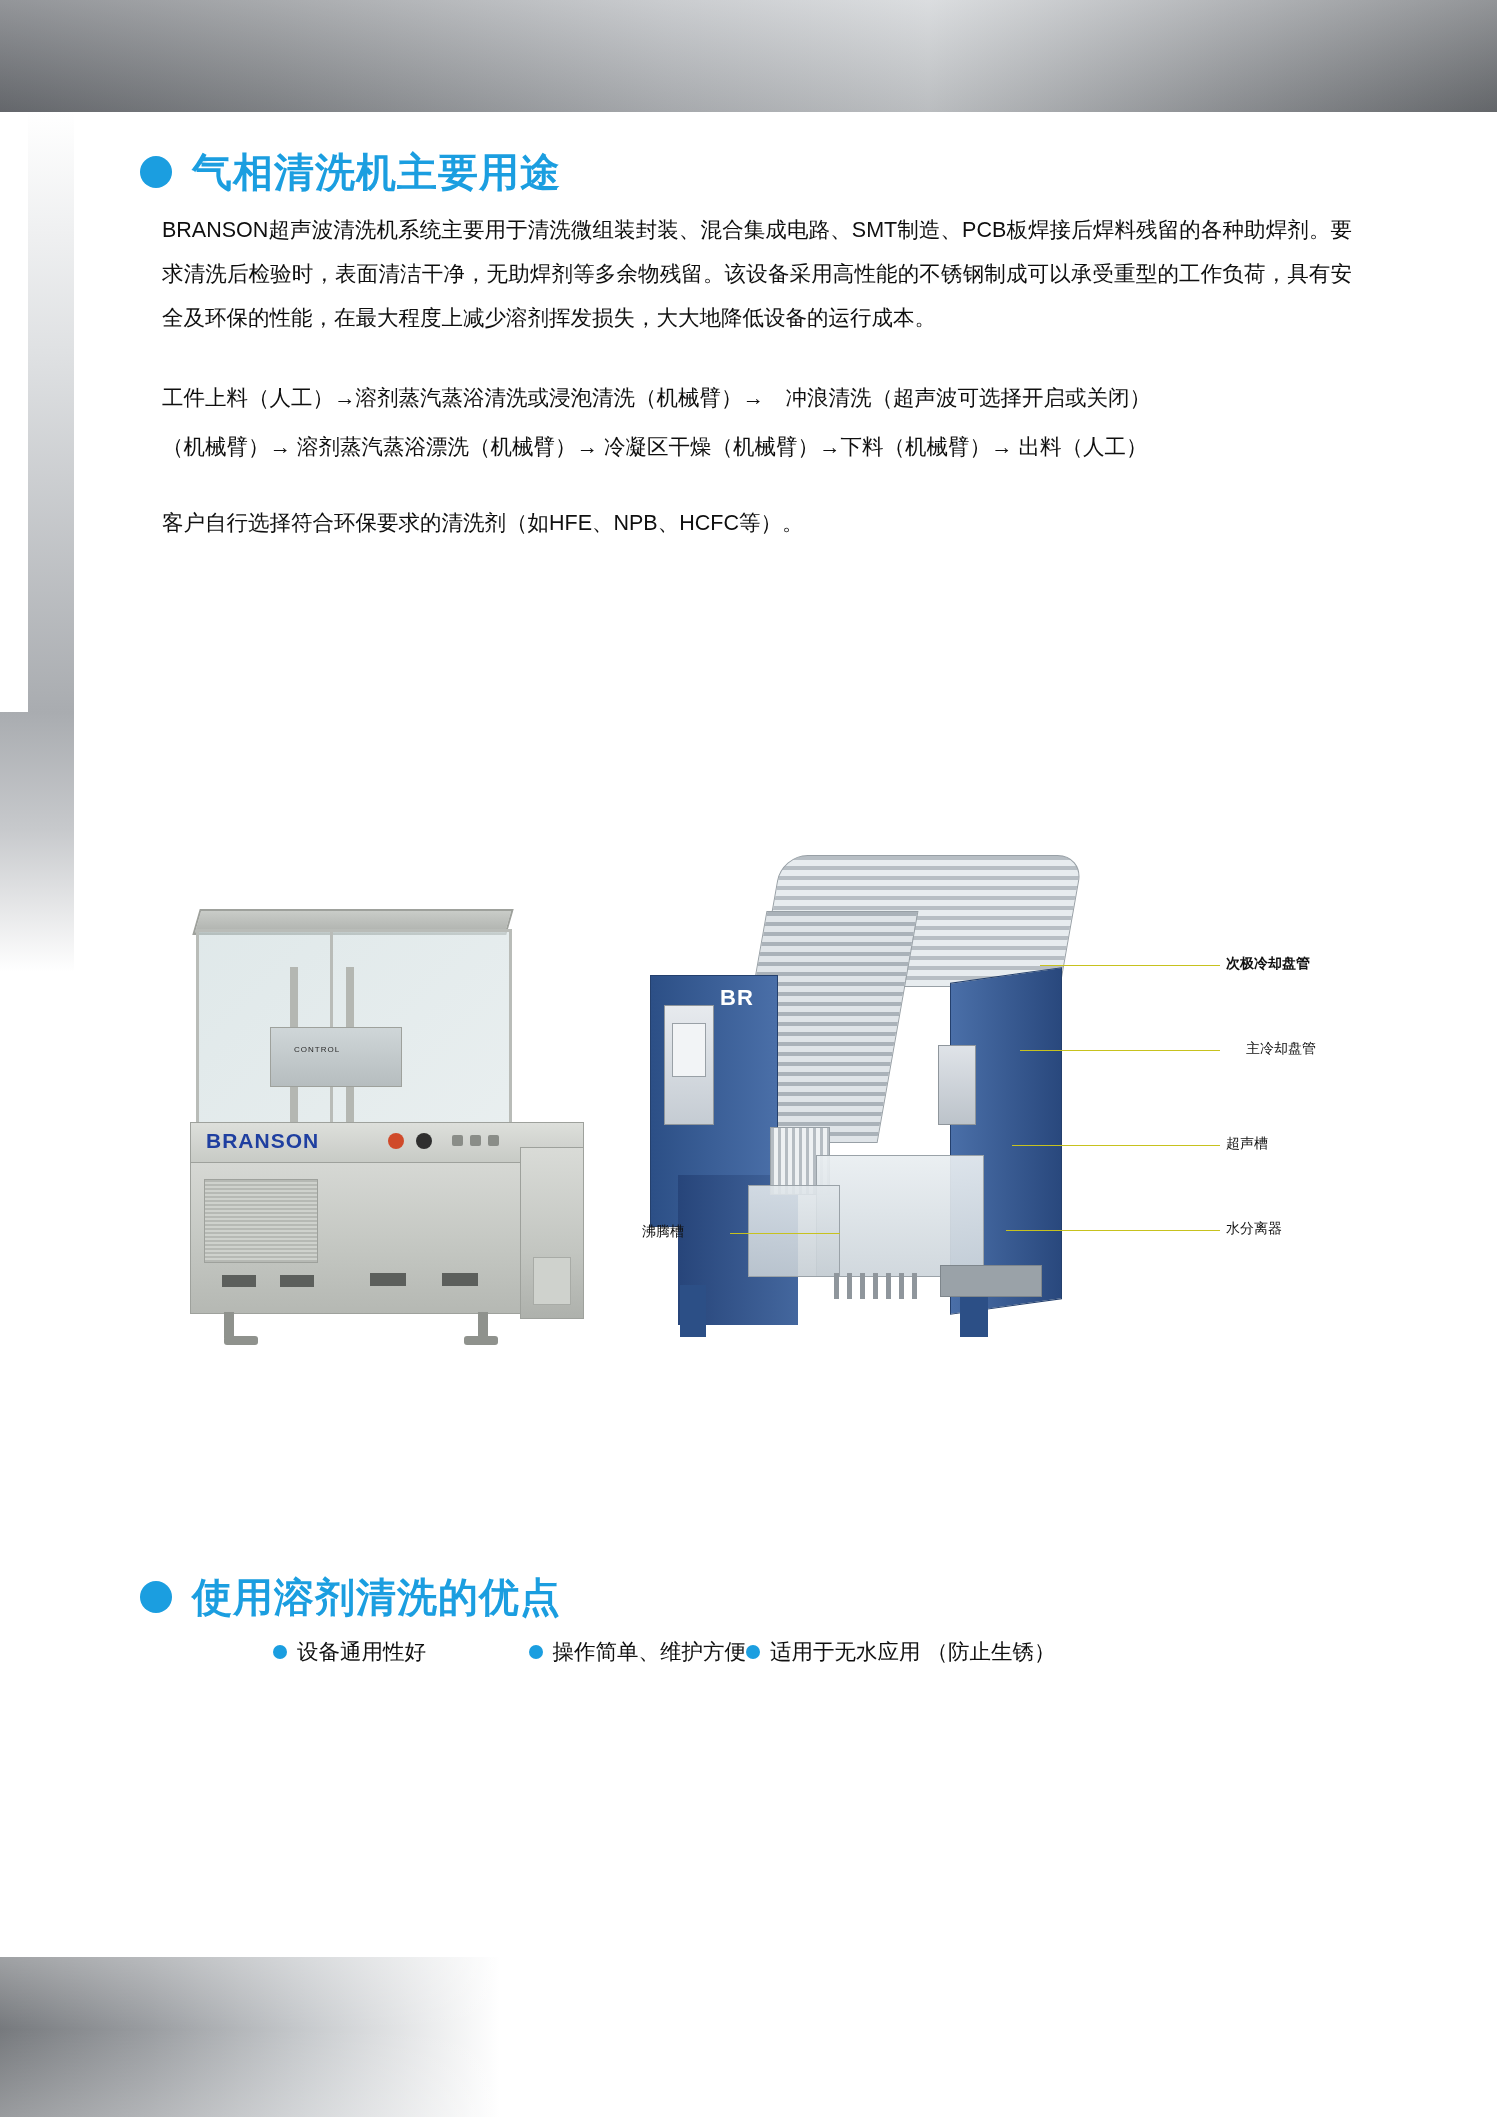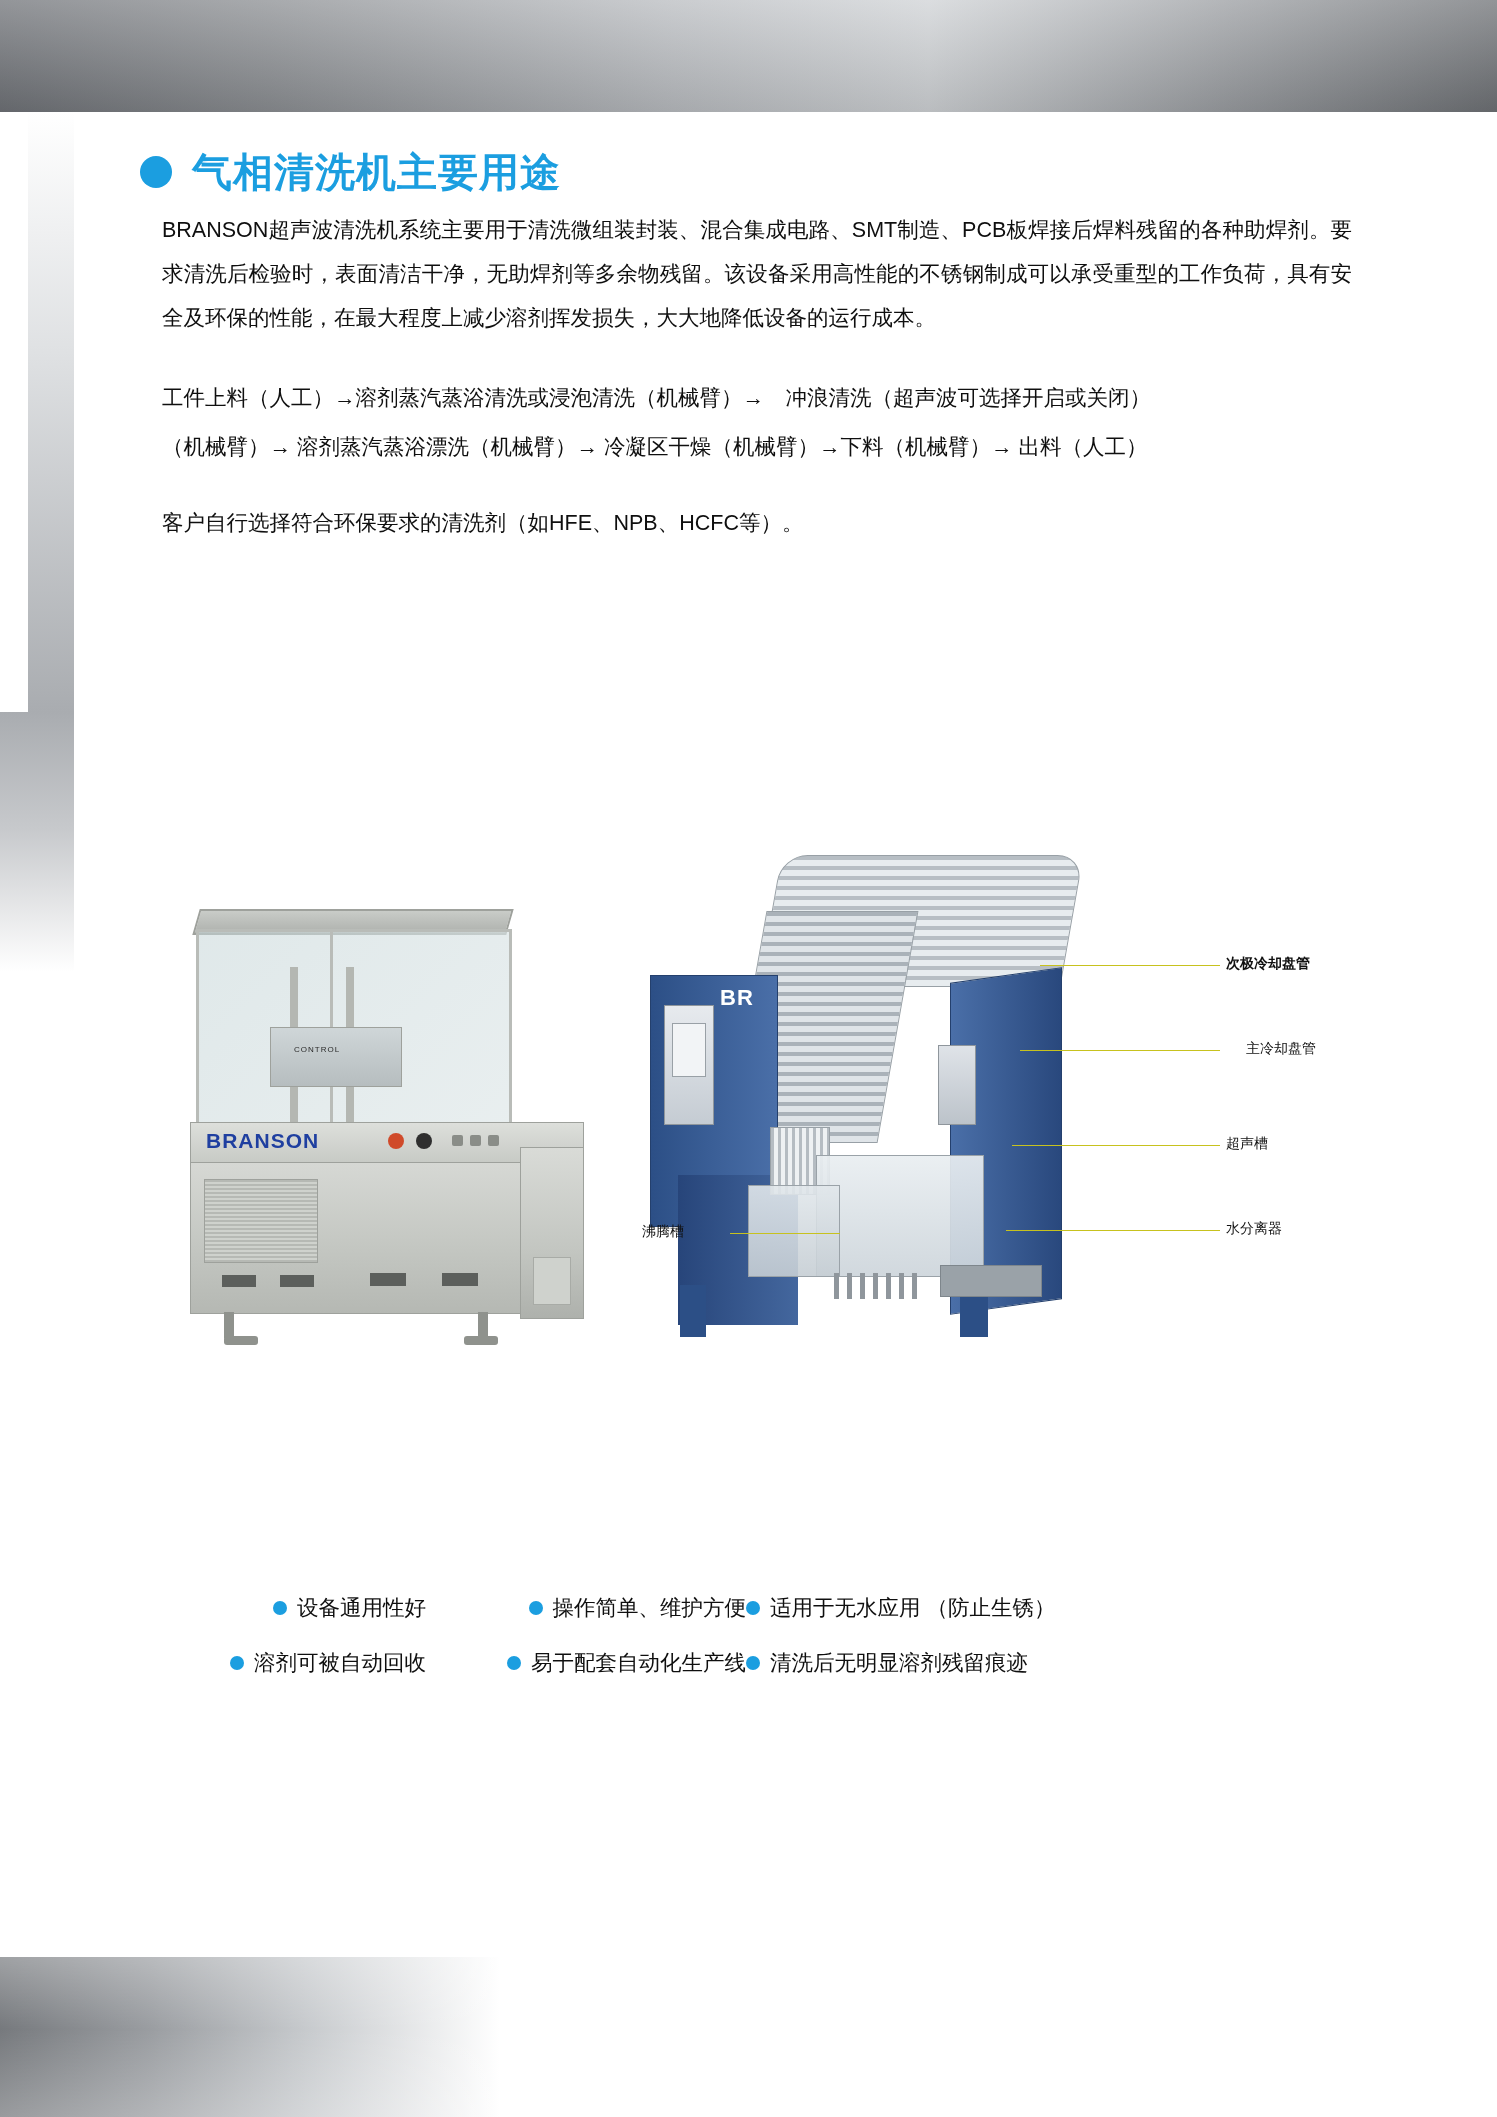--- a/index.html
+++ b/index.html
@@ -452,43 +452,33 @@
     <div class="callout" style="left:606px; top:110px;font-weight:bold;">次极冷却盘管</div>
     <div class="callout" style="left:626px; top:195px;">主冷却盘管</div>
     <div class="callout" style="left:606px; top:290px;">超声槽</div>
     <div class="callout" style="left:606px; top:375px;">水分离器</div>
     <div class="callout" style="left:22px; top:378px;">沸腾槽</div>
   </div>
 
 </div>
 
 <div class="adv">
+  <div class="section-head">
+    <div class="bullet-big"></div>
+    <div class="section-title">使用溶剂清洗的优点</div>
+  </div>
   <div class="adv-grid">
     <div class="adv-row">
       <div class="adv-item" style="width:260px;">
         <span class="bullet-sm"></span>
         <span>设备通用性好</span>
       </div>
       <div class="adv-item" style="width:320px;">
         <span class="bullet-sm"></span>
         <span>操作简单、维护方便</span>
       </div>
       <div class="adv-item">
         <span class="bullet-sm"></span>
         <span>适用于无水应用 （防止生锈）</span>
       </div>
     </div>
-    <div class="adv-row">
-      <div class="adv-item" style="width:260px;">
-        <span class="bullet-sm"></span>
-        <span>溶剂可被自动回收</span>
-      </div>
-      <div class="adv-item" style="width:320px;">
-        <span class="bullet-sm"></span>
-        <span>易于配套自动化生产线</span>
-      </div>
-      <div class="adv-item">
-        <span class="bullet-sm"></span>
-        <span>清洗后无明显溶剂残留痕迹</span>
-      </div>
-    </div>
   </div>
 </div>
 
 </body></html>

